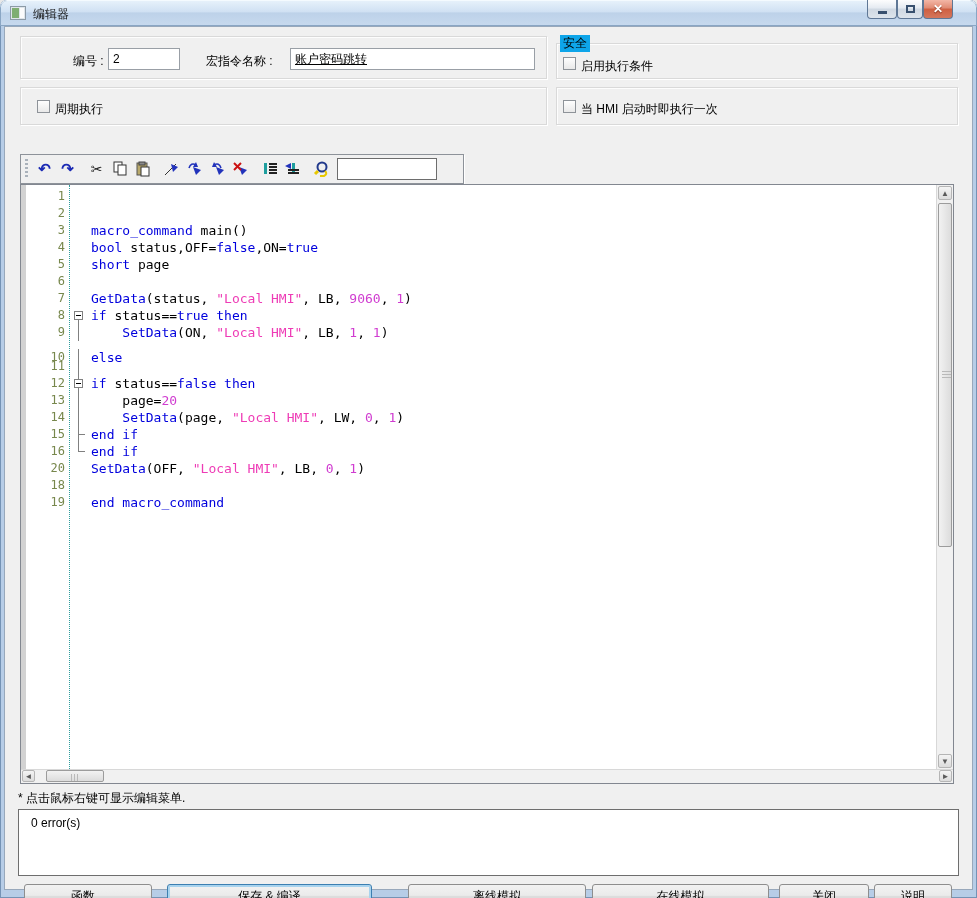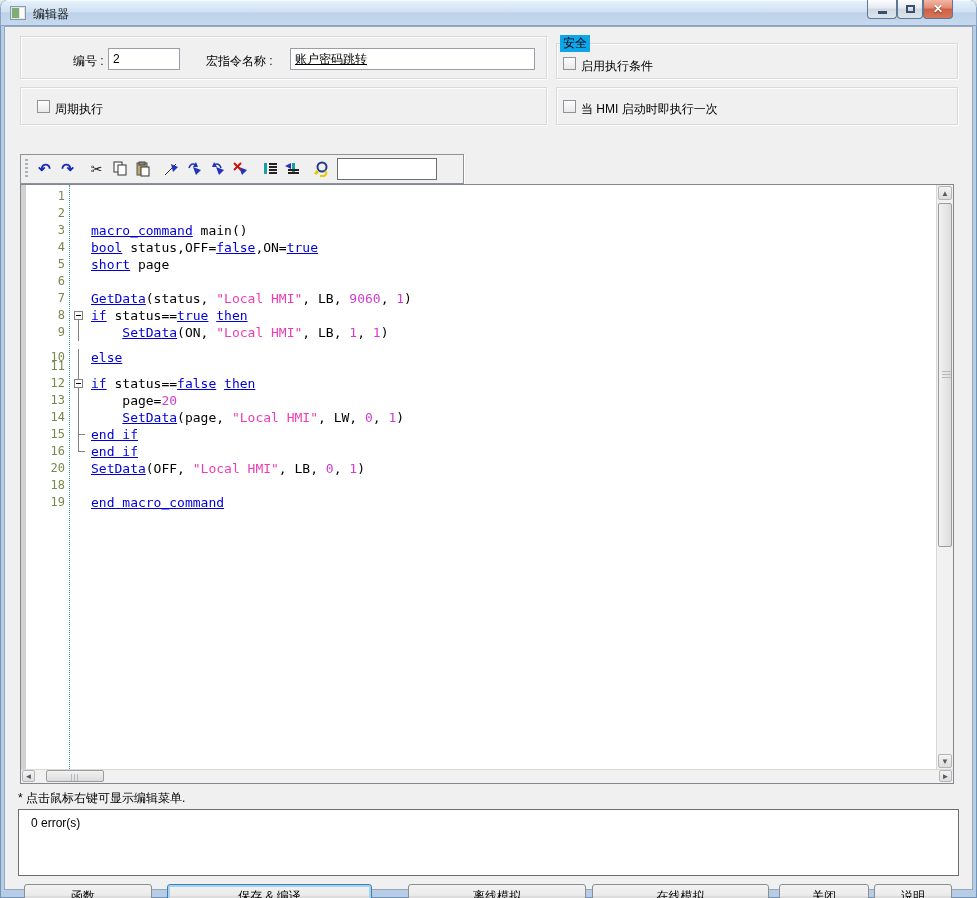--- a/index.html
+++ b/index.html
@@ -48,21 +48,21 @@
   
   .editor{ position:absolute; left:16px; top:158px; width:934px; height:600px; background:#fff;
     border:1px solid #828790; }
   .ed-content{ position:absolute; left:0; top:0; width:915px; height:584px; overflow:hidden;
     font-family:"DejaVu Sans Mono","Liberation Mono",monospace; font-size:13px;}
   .sel-margin{ position:absolute; left:0; top:0; width:5px; height:584px; background:#d2d2d2;}
   .num-margin-sep{ position:absolute; left:48px; top:0; height:584px; border-left:1px dotted #2f9d9d;}
   .code-line{ position:absolute; left:0; height:17px; width:915px; white-space:pre; line-height:17px;}
   .lnum{ position:absolute; left:0; width:44px; text-align:right; color:#77874c; font-size:12px;}
   .lcode{ position:absolute; left:70px; }
-  .tok-k{ color:#0000dd;text-decoration:underline; } .tok-p{ color:#000; } .tok-s{ color:#ee3cb6; } .tok-n{ color:#d03cd0; }
+  .tok-k{ color:#0000dd; } .tok-p{ color:#000; } .tok-s{ color:#ee3cb6; } .tok-n{ color:#d03cd0; }
   .fold-cell{ position:absolute; left:50px; width:17px; height:17px; }
   .fold-box{ position:absolute; left:3px; top:4px; width:9px; height:9px; border:1px solid #808080;
     background:#fff; z-index:2;}
   .fold-box::before{ content:""; position:absolute; left:1px; top:3px; width:5px; height:1px; background:#000;}
   .fv-top{ position:absolute; left:7px; top:0; width:1px; height:9px; background:#808080;}
   .fv-bot{ position:absolute; left:7px; top:8px; width:1px; height:9px; background:#808080;}
   .fv-full{ position:absolute; left:7px; top:0; width:1px; height:17px; background:#808080;}
   .fh-tick{ position:absolute; left:7px; top:8px; width:7px; height:1px; background:#808080;}
   
   .vscroll{ position:absolute; right:0; top:0; width:17px; height:584px; background:#f1f1f1; border-left:1px solid #d8d8d8;}

